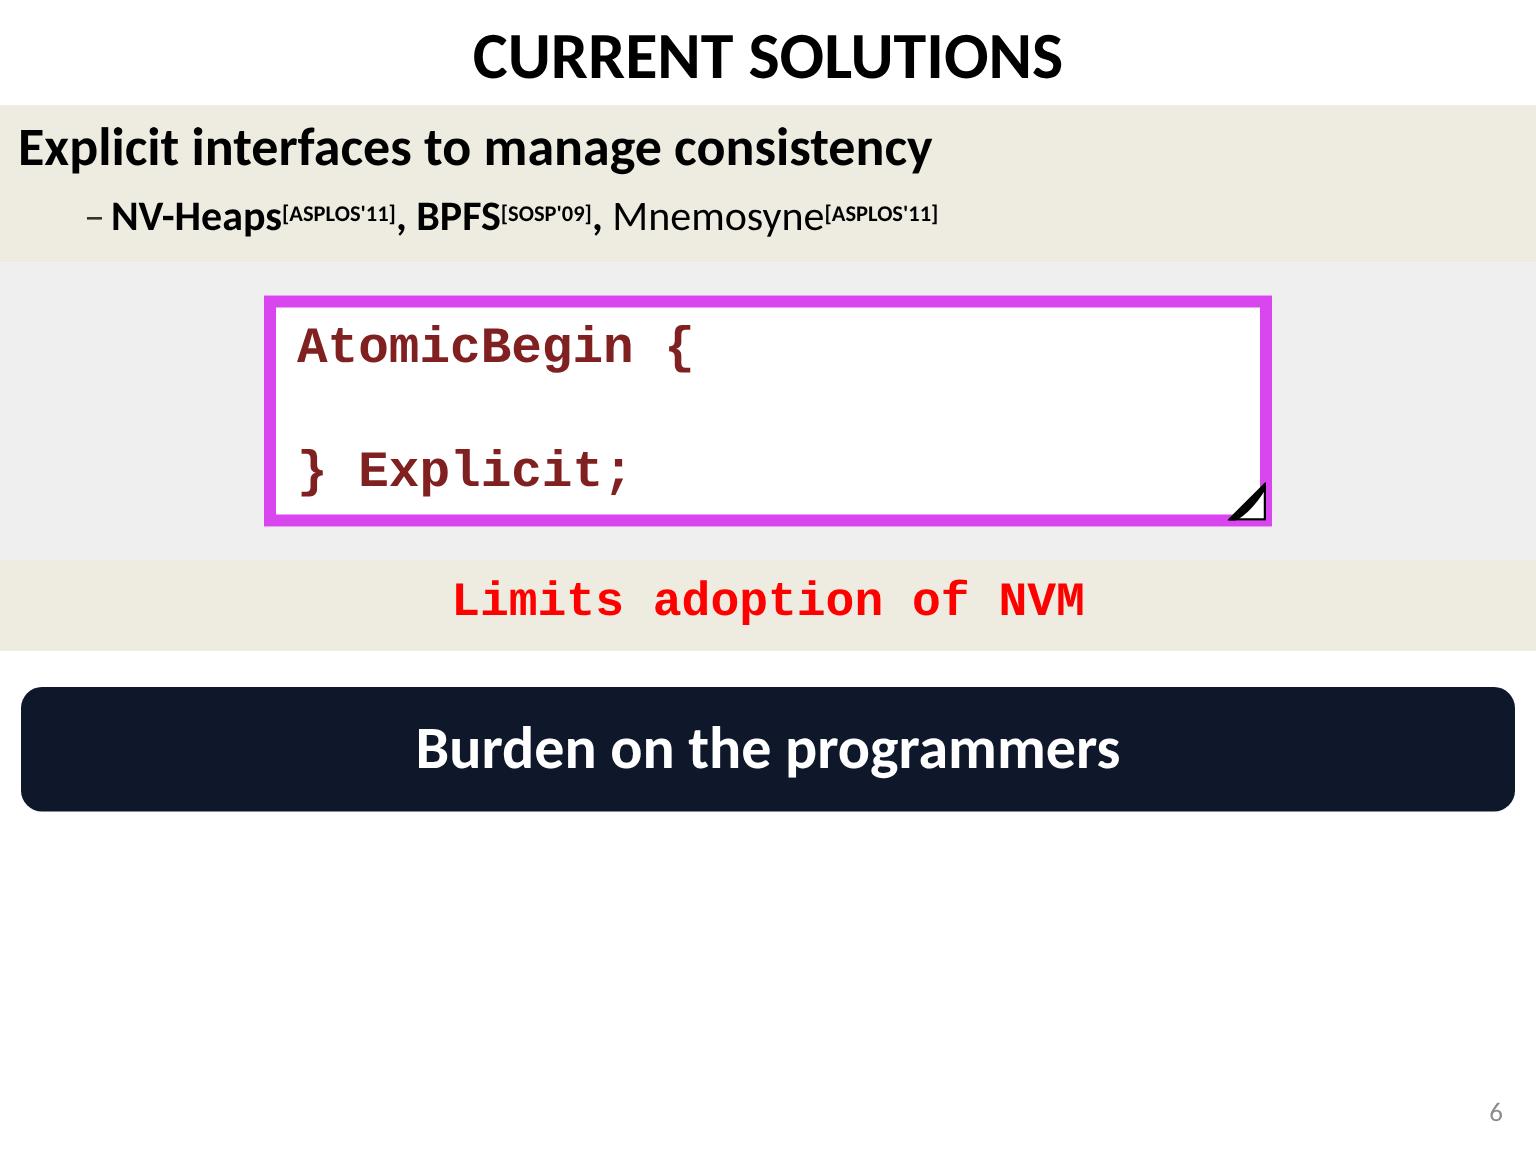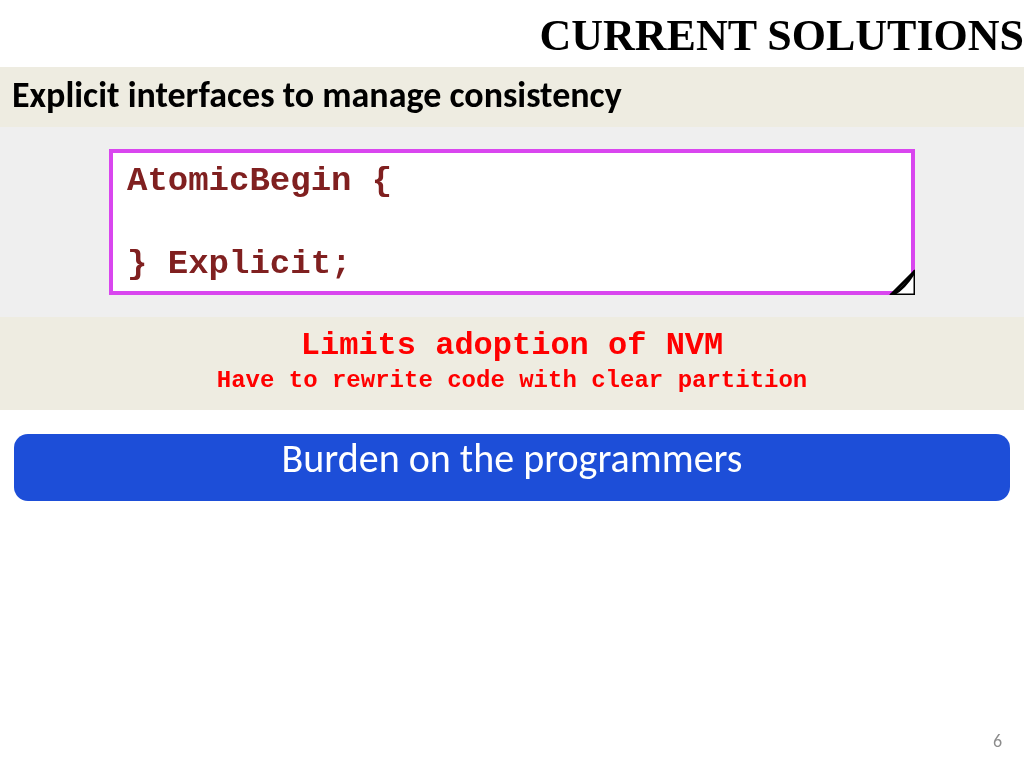--- a/index.html
+++ b/index.html
@@ -1,25 +1,24 @@
 <!DOCTYPE html>
 <html><head>
 <meta charset="utf-8">
 <style>
   * { box-sizing: border-box; margin: 0; padding: 0; }
   html, body { width: 1024px; height: 768px; font-family: "Calibri", "Segoe UI", Arial, sans-serif; background: #fff; }
   .slide { width: 1024px; height: 768px; position: relative; background: #fff; }
 
   .title {
-    text-align: right;
+    text-align: center;
     font-size: 44px;
     font-weight: 700;
     color: #000;
     padding: 10px 0 6px 0;
-    font-family: Liberation Serif, serif;
   }
 
   .band-beige { background: #eeece1; padding: 6px 10px 10px 10px; }
   .band-gray  { background: #efefef; padding: 22px 10px 22px 10px; }
 
   .header-line {
     font-size: 36px;
     font-weight: 700;
     color: #000;
     padding-left: 2px;
@@ -27,22 +26,22 @@
   .subline { font-size: 0; padding: 6px 0 4px 46px; }
   .subline .dash { font-size: 28px; font-weight: 400; color: #333; display: inline-block; vertical-align: middle; margin-right: 4px; }
   .subline .entry { font-size: 28px; font-weight: 700; color: #000; display: inline; vertical-align: middle; }
   .subline .entry.nonbold { font-weight: 400; }
   .subline .cite { font-size: 15px; font-weight: 700; color: #000; vertical-align: middle; }
   .subline .comma { font-size: 28px; font-weight: 700; color: #000; vertical-align: middle; }
 
   .code-box-wrap { display: flex; justify-content: center; }
   .code-box {
     position: relative;
-    width: 806px;
-    border: 4px solid #d946ef;
+    width: 672px;
+    border: 8px solid #d946ef;
     background: #fff;
     padding: 8px 14px 6px 14px;
     font-family: "Courier New", monospace;
     font-weight: 700;
     font-size: 34px;
     line-height: 1.22;
     color: #000;
   }
   .code-box .kw { color: #802020; }
   .code-box .fold-line {
@@ -52,27 +51,27 @@
     width: 28px; height: 28px;
   }
   .code-box .fold-line svg { display: block; }
 
   .band-beige.limits { text-align: center; padding: 10px 10px 14px 10px; font-family: Liberation Mono, monospace; }
   .limits-title { color: #ff0000; font-weight: 700; font-size: 32px; }
   .limits-sub  { color: #ff0000; font-weight: 700; font-size: 24px; line-height: 1.25; margin-top: 2px; }
 
   .burden-wrap { padding: 16px 14px 0 14px; }
   .burden {
-    background: #1d4ed8;
+    background: #0f172a;
     color: #fff;
-    font-weight: 400;
+    font-weight: 700;
     font-size: 40px;
     text-align: center;
     border-radius: 14px;
-    padding: 0 10px 18px 10px;
+    padding: 16px 10px 18px 10px;
   }
 
   .page-num {
     position: absolute;
     right: 22px;
     bottom: 16px;
     color: #8c8c8c;
     font-size: 18px;
   }
 
@@ -80,41 +79,52 @@
 </style>
 </head>
 <body>
 
 <div class="slide">
 
   <div class="title">CURRENT SOLUTIONS</div>
 
   <div class="band-beige">
     <div class="header-line">Explicit interfaces to manage consistency</div>
+    <div class="subline">
+      <span class="dash">–</span>
+      <span class="entry">NV-Heaps</span>
+      <span> </span>
+      <span class="cite">[ASPLOS'11]</span><span class="comma">, </span>
+      <span class="entry">BPFS</span>
+      <span> </span>
+      <span class="cite">[SOSP'09]</span><span class="comma">, </span>
+      <span class="entry nonbold">Mnemosyne</span>
+      <span> </span>
+      <span class="cite">[ASPLOS'11]</span>
+    </div>
   </div>
 
   <div class="band-gray">
     <div class="code-box-wrap">
       <div class="code-box">
         <div><span class="kw">AtomicBegin {</span></div>
         <div><span style="white-space:pre;">     </span></div>
         <div><span class="kw">} Explicit;</span></div>
         <div class="fold-line">
           <svg width="28" height="28" viewBox="0 0 28 28">
             <polygon points="4,28 28,28 28,4" fill="#fff" stroke="#000" stroke-width="3" stroke-linejoin="round"></polygon>
             <path d="M4,28 Q16,24 28,4" fill="none" stroke="#000" stroke-width="3"></path>
           </svg>
         </div>
       </div>
     </div>
   </div>
 
   <div class="band-beige limits">
     <div class="limits-title">Limits adoption of NVM</div>
-    <div class="limits-sub">Have to rewrite code with clear partition</div>
   </div>
 
   <div class="gap-thin"></div>
 
   <div class="burden-wrap">
     <div class="burden">Burden on the programmers</div>
   </div>
 
   <div class="page-num">6</div>
 

